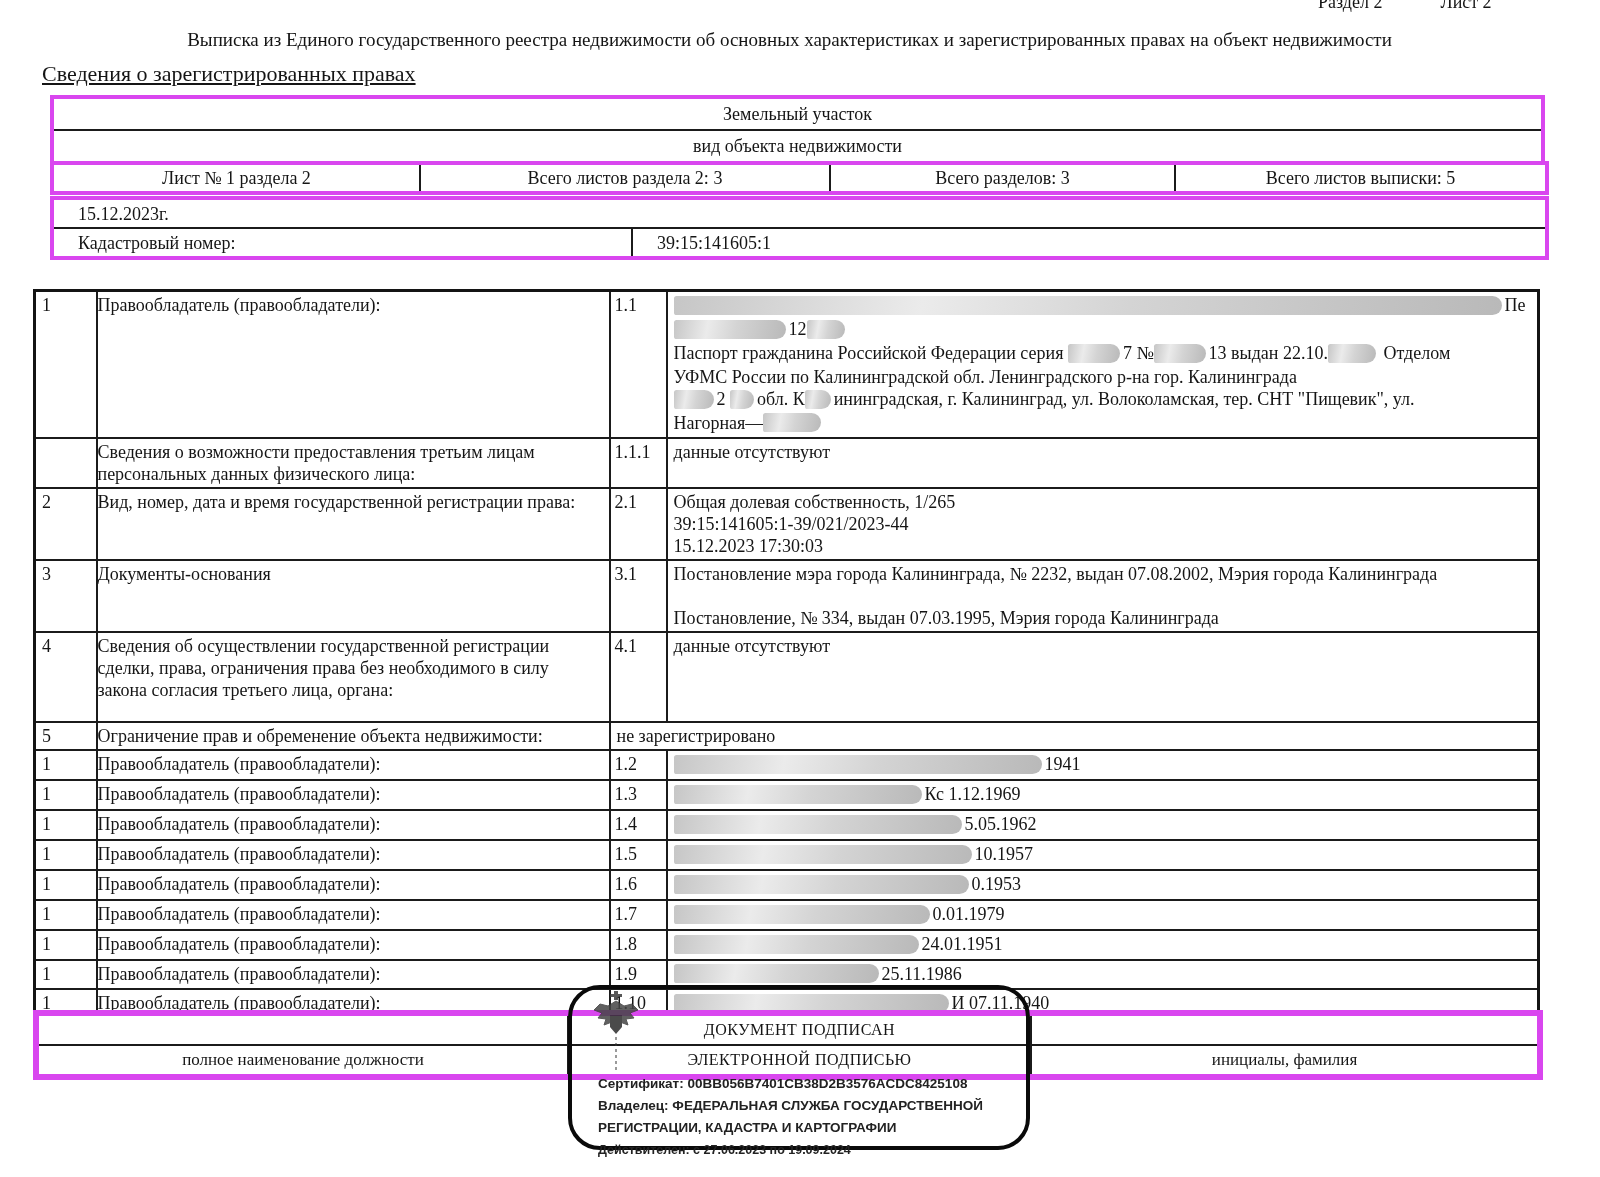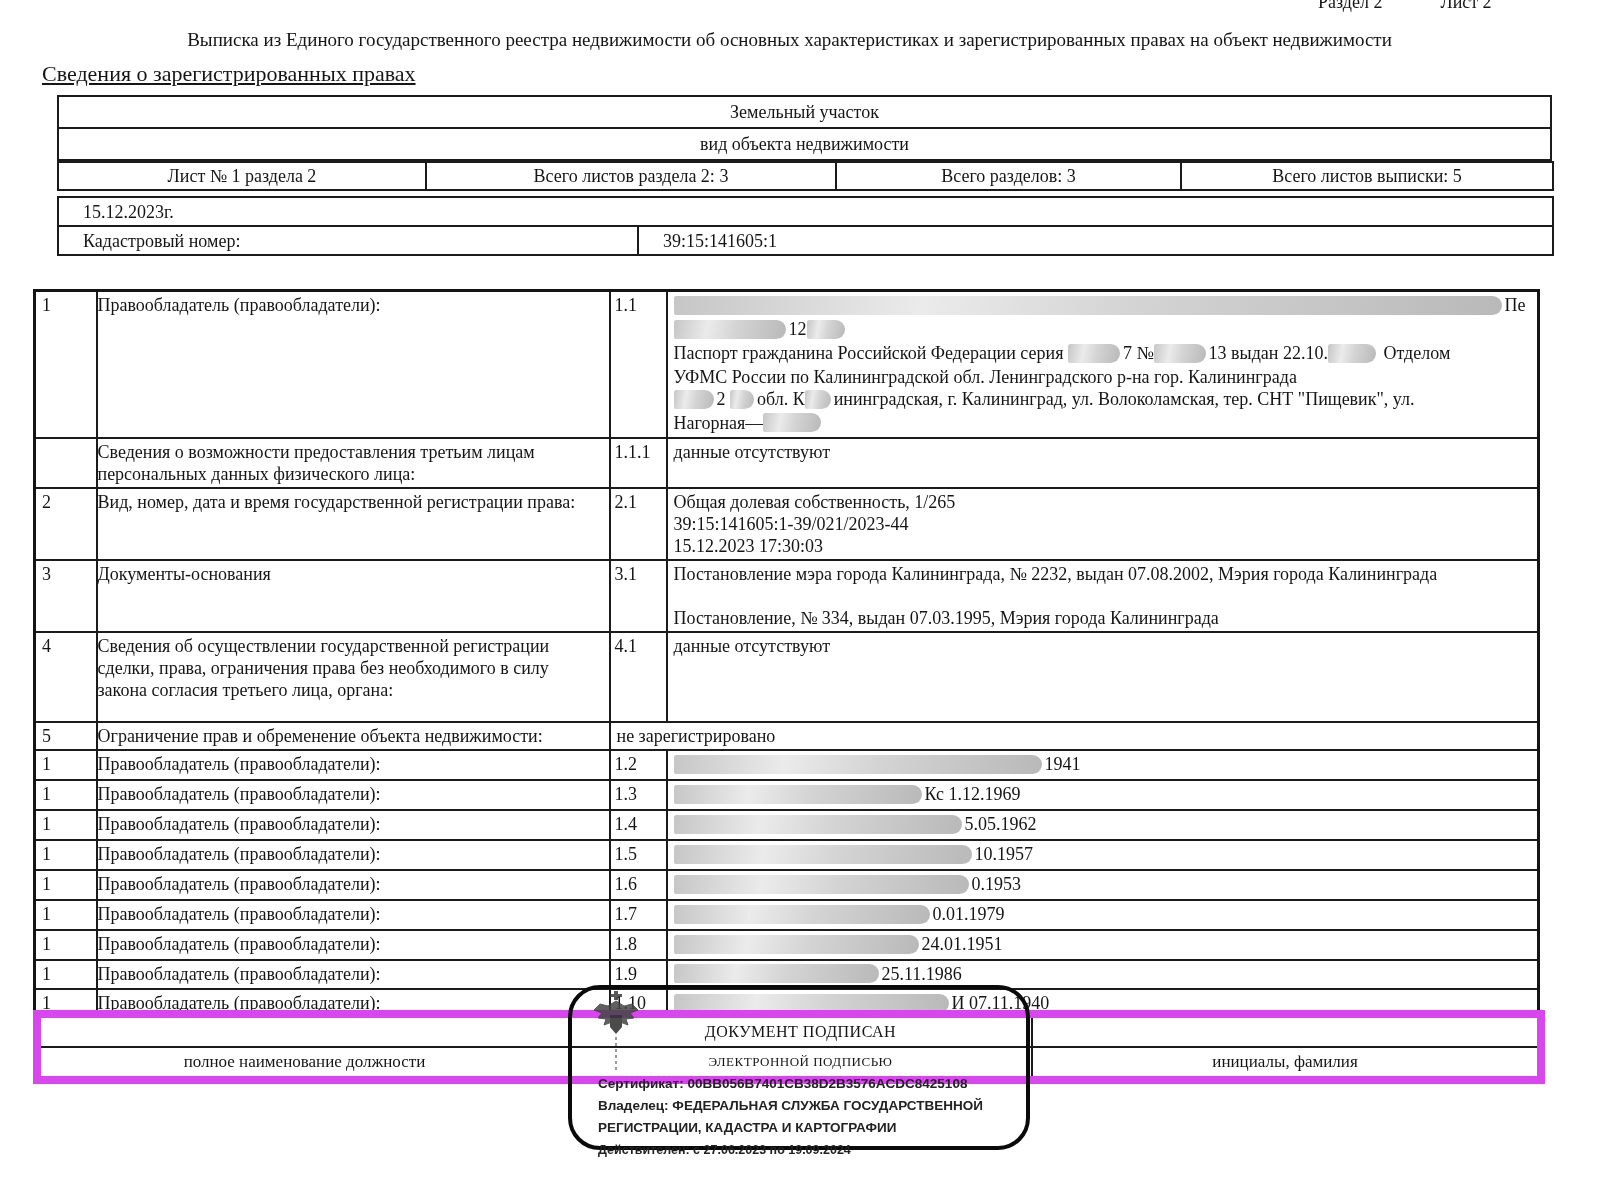--- a/index.html
+++ b/index.html
@@ -7,26 +7,26 @@
     width:1600px;height:1177px;position:relative;overflow:hidden;
     background:#ffffff;color:#151515;
     font-family:"Liberation Serif", serif;
   }
   .corner{position:absolute;top:-8px;left:1318px;display:flex;gap:58px;font-size:18px;}
   .doc-title{position:absolute;top:29px;left:42px;width:1495px;text-align:center;font-size:19px;}
   .doc-subtitle{position:absolute;top:61px;left:42px;width:1495px;font-size:22px;text-decoration:underline;}
 
   table{border-collapse:collapse;position:absolute;background:#fff;table-layout:fixed;}
   td{border:2px solid #1b1b1b;font-size:18px;line-height:22px;vertical-align:top;padding:2px 6px;overflow:hidden;}
-  #tableA,#tableB,#tableC{left:57px;top:0;width:1495px;border:1px solid #d946ef;}
+  #tableA,#tableB,#tableC{left:50px;top:0;width:1495px;border:4px solid #d946ef;}
   #tableA{top:95px;} #tableA td{text-align:center;height:28px;vertical-align:middle;padding:1px 4px;}
   #tableB{top:161px;} #tableB td{text-align:center;height:24px;vertical-align:middle;padding:1px 4px;}
   #tableC{top:196px;} #tableC td{height:25px;vertical-align:middle;padding:1px 24px;}
   #mainTable{left:33px;top:289px;width:1504px;border:3px solid #141414;}
-  #footerTable{left:33px;top:1010px;width:1504px;border:8px solid #d946ef;}
+  #footerTable{left:33px;top:1010px;width:1504px;border:6px solid #d946ef;}
   #footerTable td{text-align:center;vertical-align:middle;height:24px;font-size:17px;}
 
   .c-num{text-align:left;}
   .c-label{padding-left:0;}
   .c-item{padding:2px 4px;}
   .c-val{}
   .vline{min-height:22px;white-space:nowrap;}
 
   .redact{
     display:inline-block;height:19px;vertical-align:middle;margin:0 3px 3px 0;
@@ -254,21 +254,21 @@
       <col style="width:509px">
     </colgroup>
   <tbody>
       <tr>
     <td></td>
     <td style="font-size:16px;letter-spacing:.5px">ДОКУМЕНТ ПОДПИСАН</td>
     <td></td>
   </tr>
   <tr>
     <td>полное наименование должности</td>
-    <td style="font-size:13px;letter-spacing:.5px">ЭЛЕКТРОННОЙ ПОДПИСЬЮ</td>
+    <td style="font-size:16px;letter-spacing:.5px">ЭЛЕКТРОННОЙ ПОДПИСЬЮ</td>
     <td>инициалы, фамилия</td>
   </tr>
 </tbody>
   </table>
 
 <div class="stamp">
   <svg class="emblem" width="56" height="120" viewBox="0 0 56 120">
     <g fill="#3a3a3a" stroke="#3a3a3a">
       <rect x="26" y="2" width="4" height="9" stroke="none"></rect>
       <rect x="22" y="5" width="12" height="3" stroke="none"></rect>

